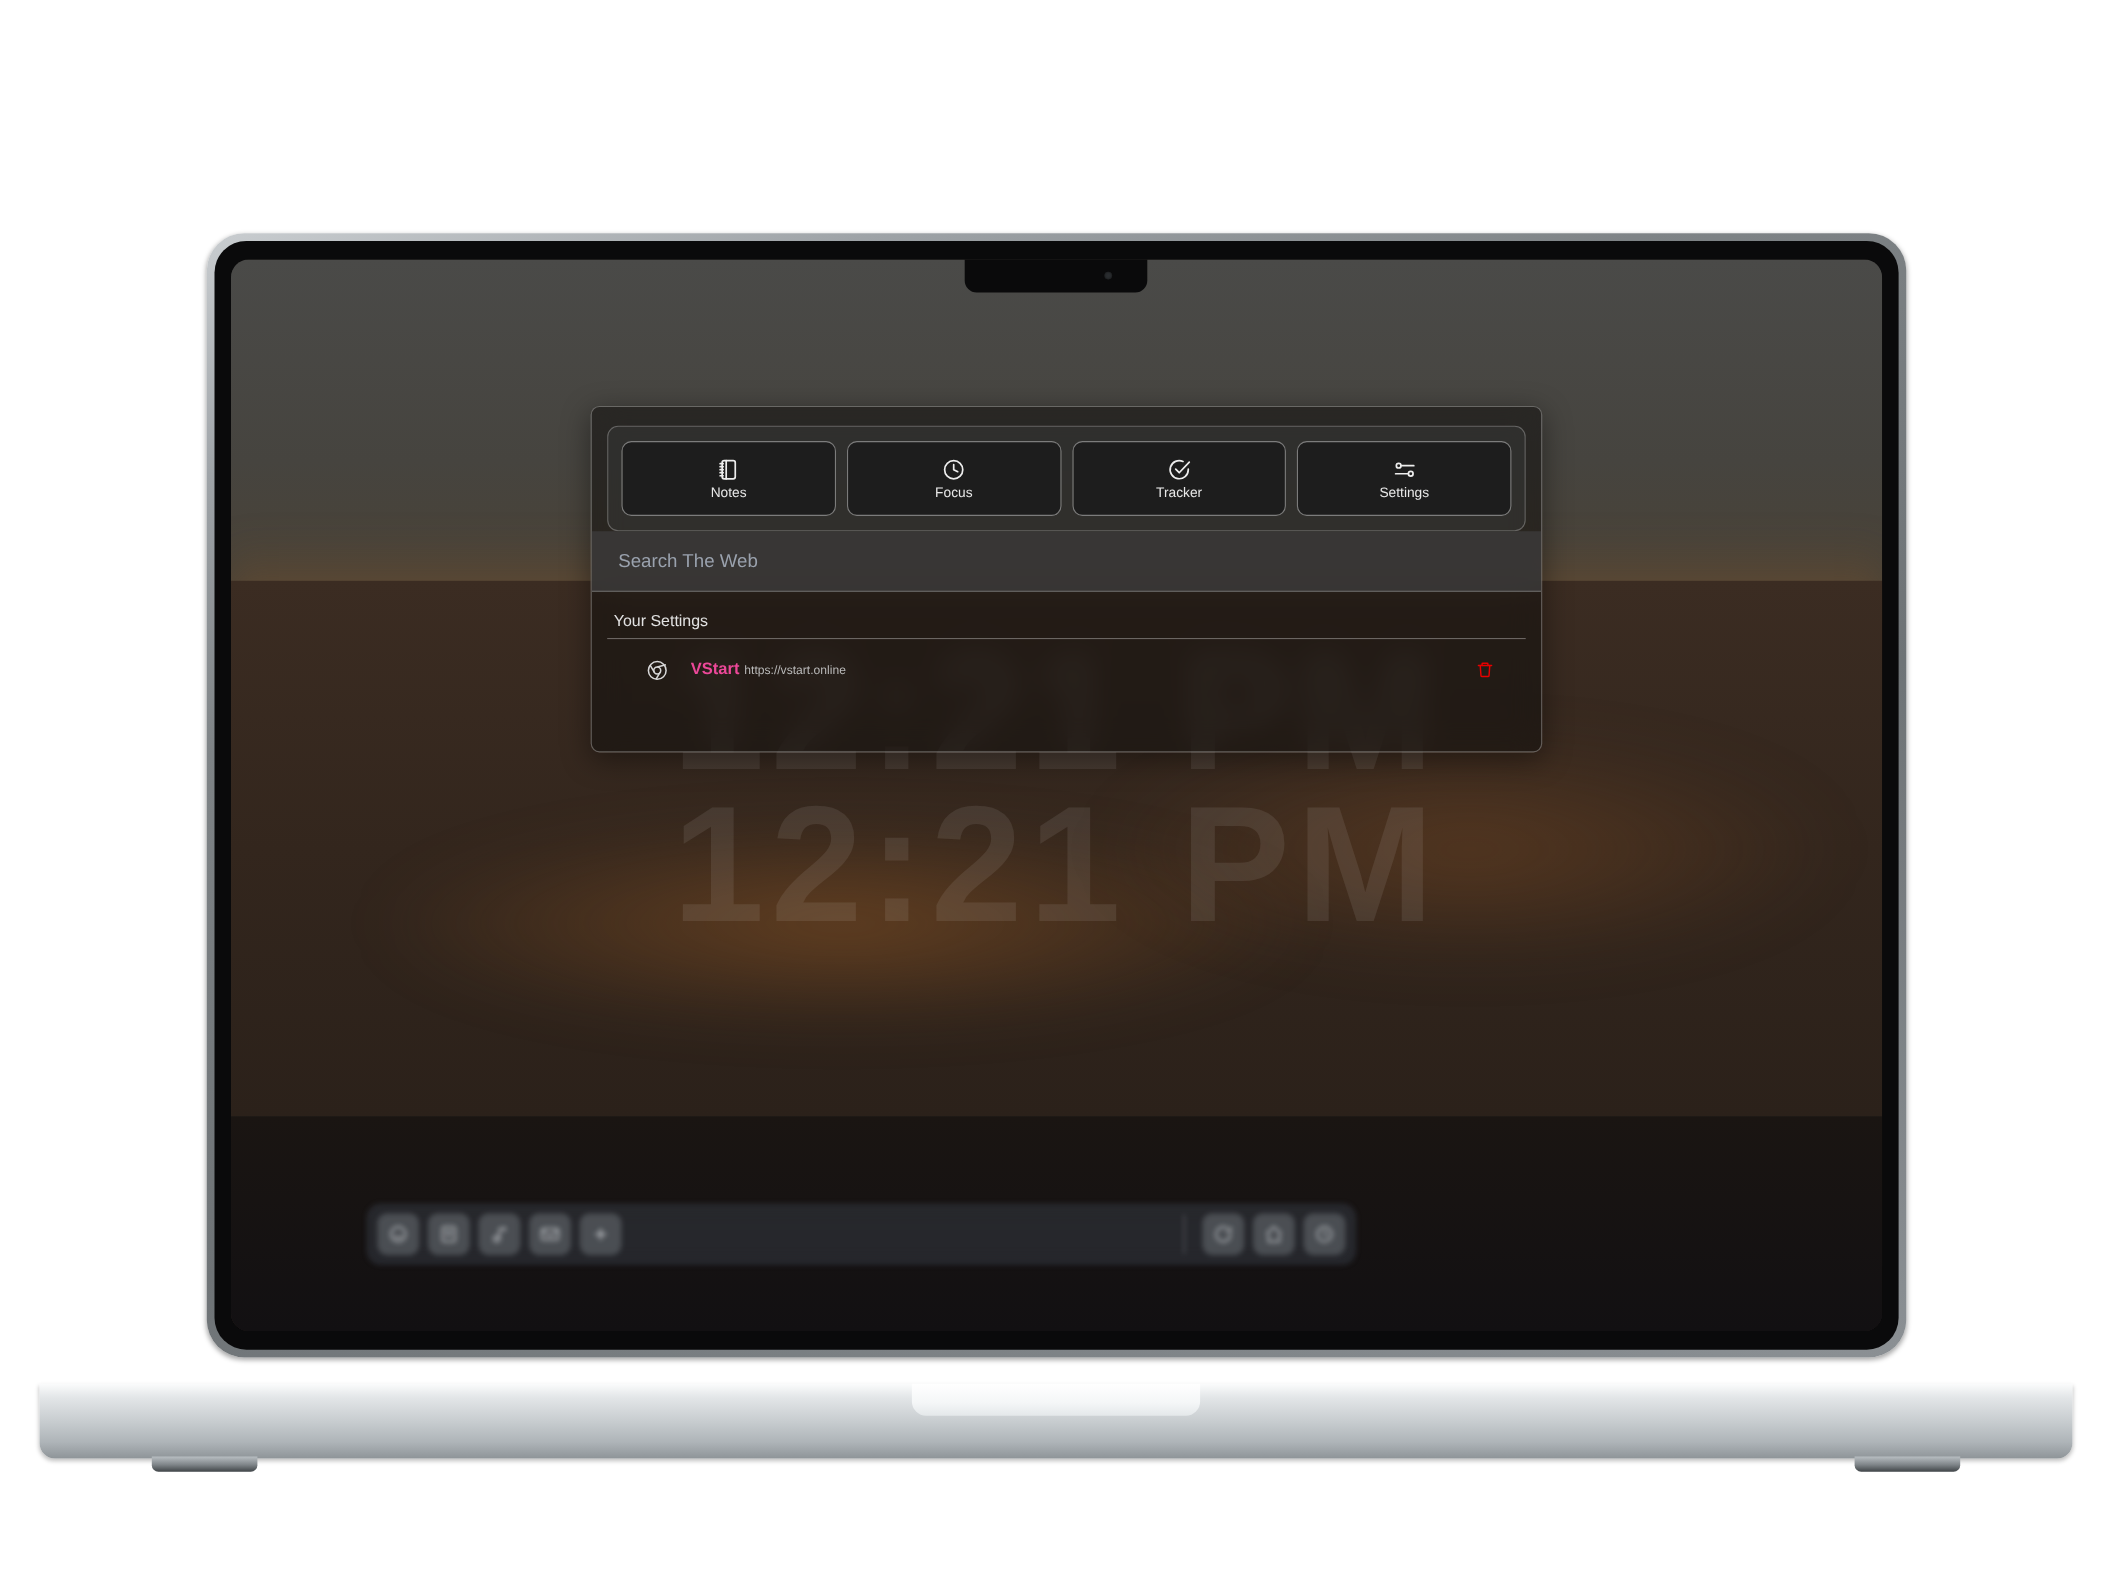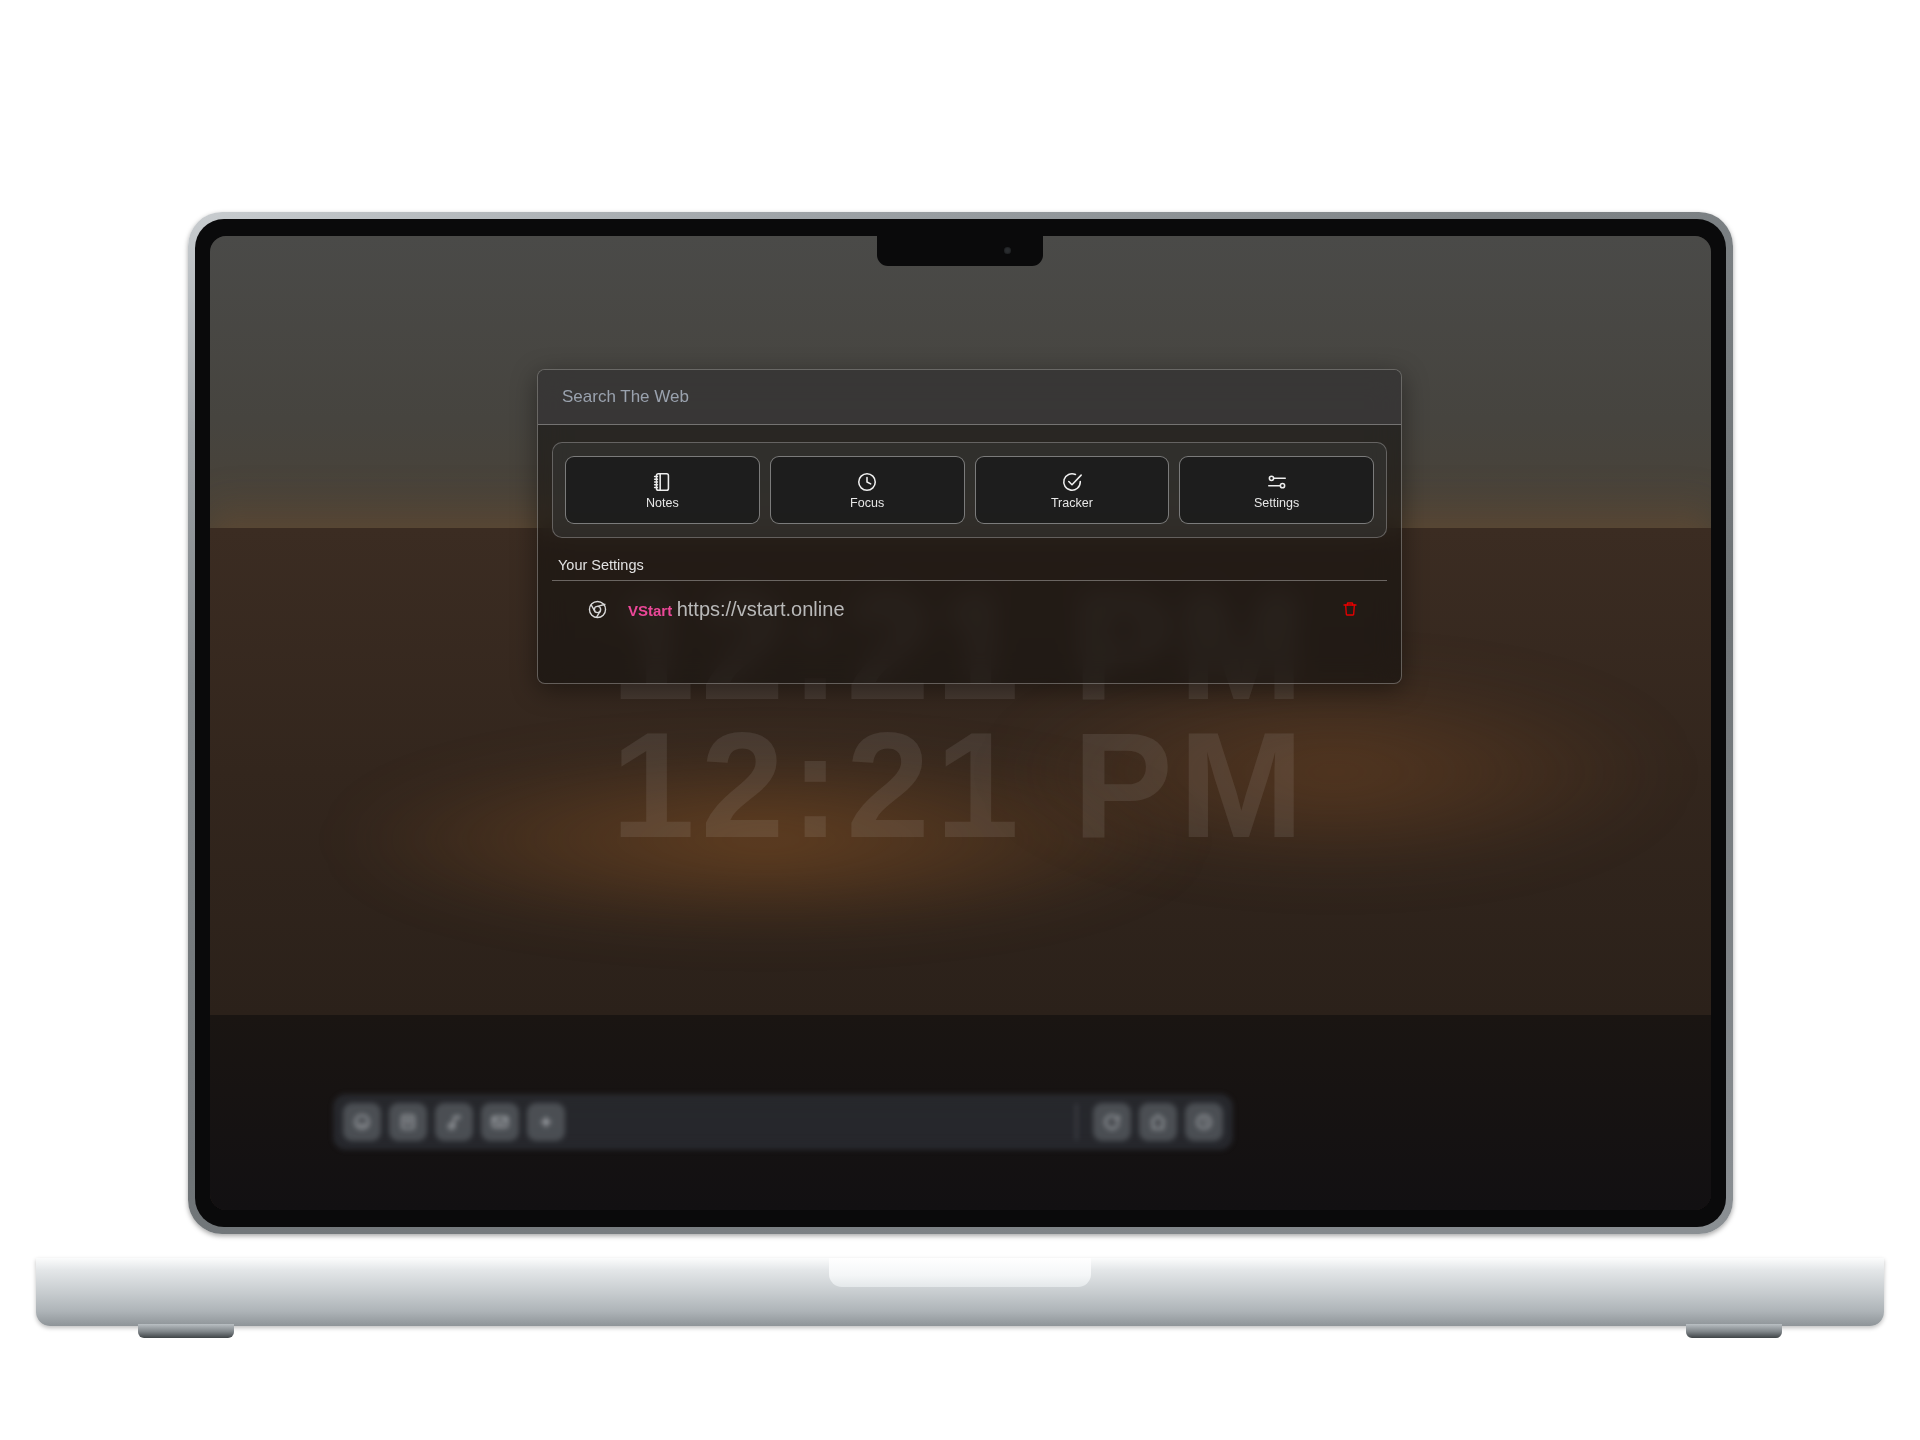--- a/index.html
+++ b/index.html
@@ -85,21 +85,21 @@
 
   #bookmarks-section{margin:19px 14px 0 14px;}
   #bookmarks-title{font-size:14.5px;color:#e2e2e2;padding-left:6px;padding-bottom:7px;}
   #bookmarks-divider{height:1px;background:rgba(255,255,255,.33);margin-bottom:2px;}
   .bookmark-row{display:flex;align-items:center;height:52px;padding:0 6px;cursor:pointer;}
   .bookmark-icon{width:34px;flex:none;display:flex;align-items:center;justify-content:center;
     margin-left:22px;margin-right:14px;}
   .bookmark-icon svg{width:21px;height:21px;}
   .bookmark-text{flex:1;min-width:0;}
   .bookmark-name{font-size:15px;font-weight:700;color:#ec4899;line-height:1.22;}
-  .bookmark-url{font-size:20px;color:#b9b9b9;line-height:1.22;}
+  .bookmark-url{font-size:11px;color:#b9b9b9;line-height:1.22;}
   .bookmark-delete{flex:none;width:30px;display:flex;align-items:center;justify-content:center;
     cursor:pointer;margin-right:16px;}
   .bookmark-delete svg{width:16px;height:16px;}
 
   
   #dock{position:absolute;left:123px;bottom:60px;width:900px;height:56px;
     border-radius:13px;background:rgba(62,70,80,.42);backdrop-filter:blur(9px);
     display:flex;align-items:center;padding:0 10px;box-sizing:border-box;gap:8px;
     filter:blur(2.6px);z-index:15;}
   .dock-icon{width:38px;height:38px;border-radius:9px;background:rgba(160,168,176,.30);
@@ -138,24 +138,20 @@
       <div class="ridge"></div>
     </div>
 
     <div id="desktop-clock">
       <span>12:21 PM</span>
       <span class="sub">12:21 PM</span>
     </div>
 
     <div id="vstart-panel">
 
-      <div id="search-bar">
-        <input id="search-input" type="text" placeholder="Search The Web" style="">
-      </div>
-
       <div id="quick-actions-row">
 
         <div class="quick-action">
           <svg class="qa-icon" viewBox="0 0 24 24" fill="none" stroke="#ededed" stroke-width="1.7" stroke-linecap="round" stroke-linejoin="round">
             <rect x="6" y="3" width="13" height="18" rx="2"></rect>
             <line x1="10" y1="3" x2="10" y2="21"></line>
             <line x1="4" y1="6" x2="7" y2="6"></line>
             <line x1="4" y1="9" x2="7" y2="9"></line>
             <line x1="4" y1="12" x2="7" y2="12"></line>
             <line x1="4" y1="15" x2="7" y2="15"></line>
@@ -183,20 +179,24 @@
         <div class="quick-action">
           <svg class="qa-icon" viewBox="0 0 24 24" fill="none" stroke="#ededed" stroke-width="1.7" stroke-linecap="round" stroke-linejoin="round">
             <line x1="9" y1="8" x2="21" y2="8"></line>
             <circle cx="6" cy="8" r="2.3"></circle>
             <line x1="3" y1="16" x2="15" y2="16"></line>
             <circle cx="18" cy="16" r="2.3"></circle>
           </svg>
           <span class="qa-label">Settings</span>
         </div>
 
+      </div>
+
+      <div id="search-bar">
+        <input id="search-input" type="text" placeholder="Search The Web" style="">
       </div>
 
       <div id="bookmarks-section">
         <div id="bookmarks-title">Your Settings</div>
         <div id="bookmarks-divider"></div>
 
         <div class="bookmark-row">
           <span class="bookmark-icon">
             <svg viewBox="0 0 24 24" fill="none" stroke="#d8d8d8" stroke-width="1.6">
               <circle cx="12" cy="12" r="9.2"></circle>

